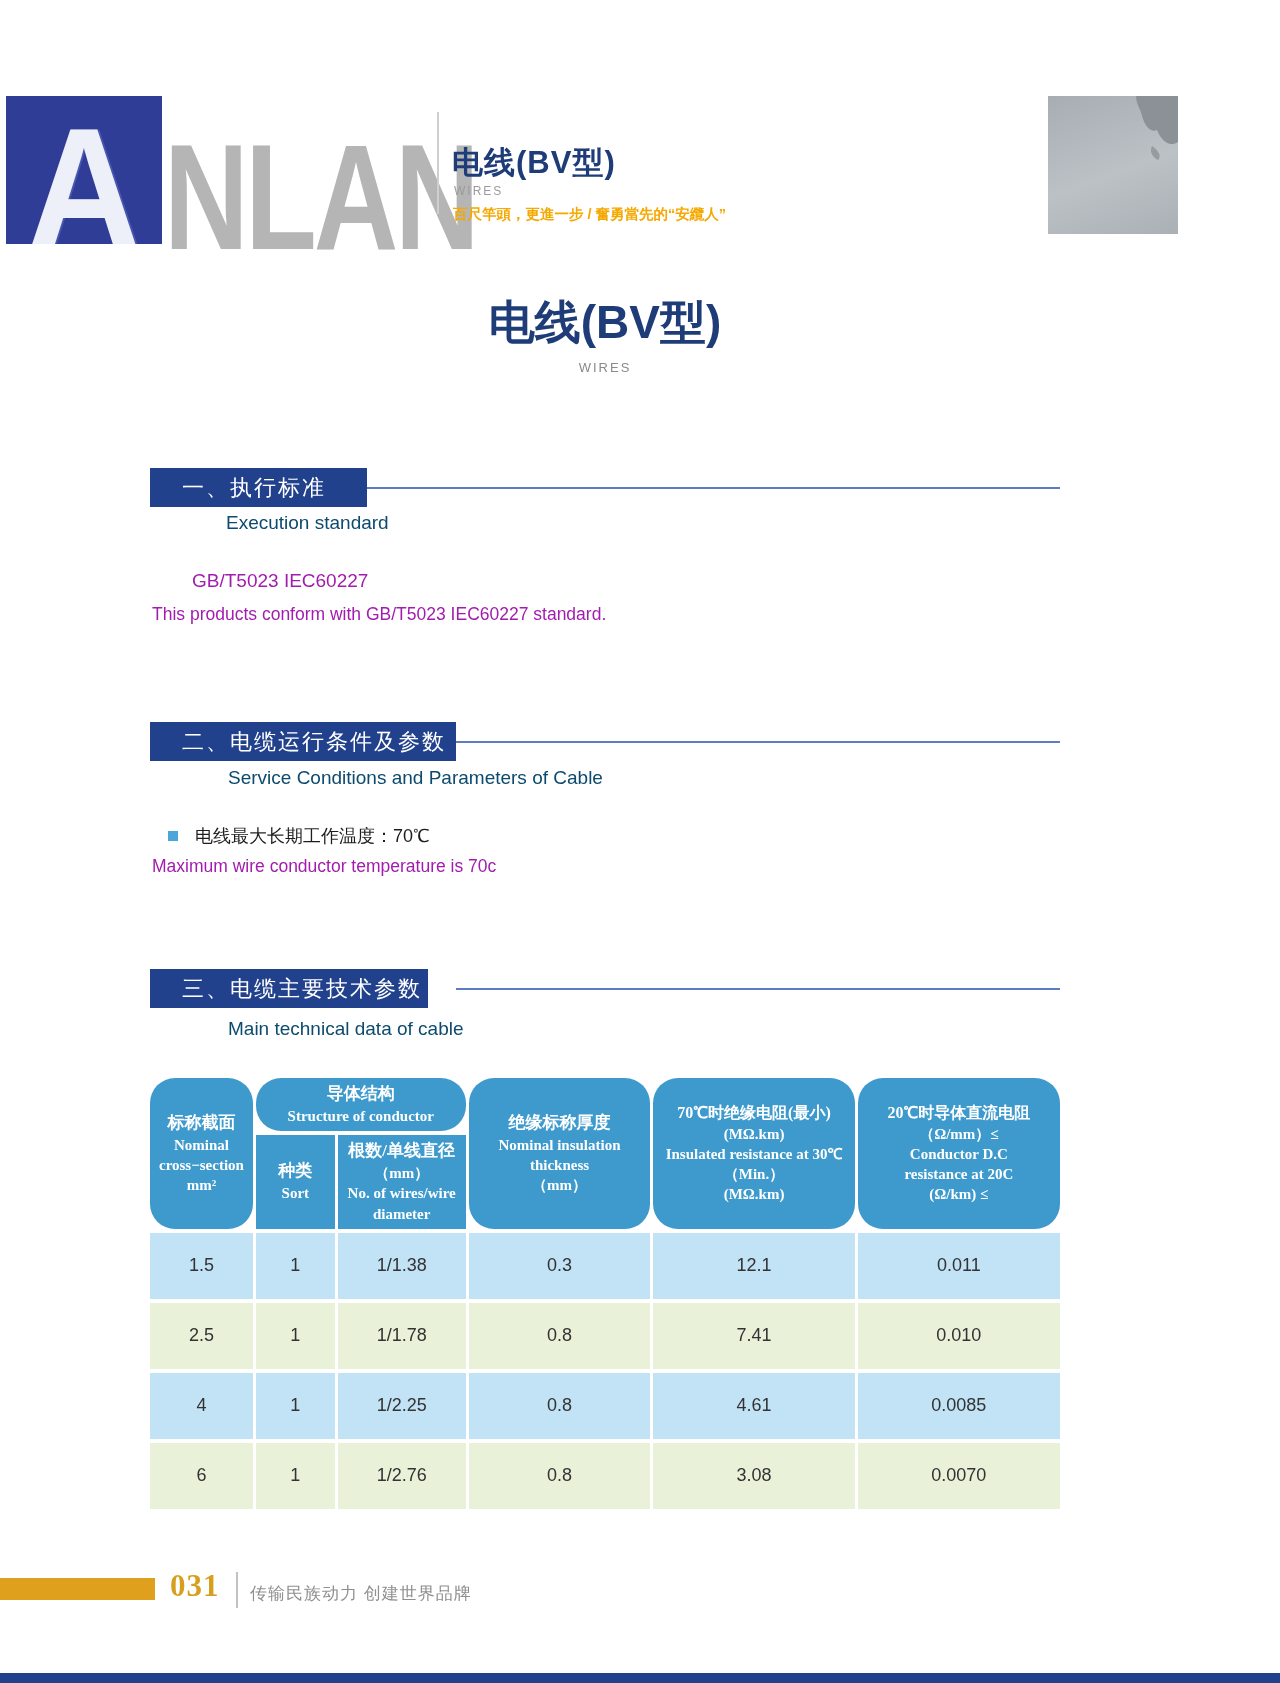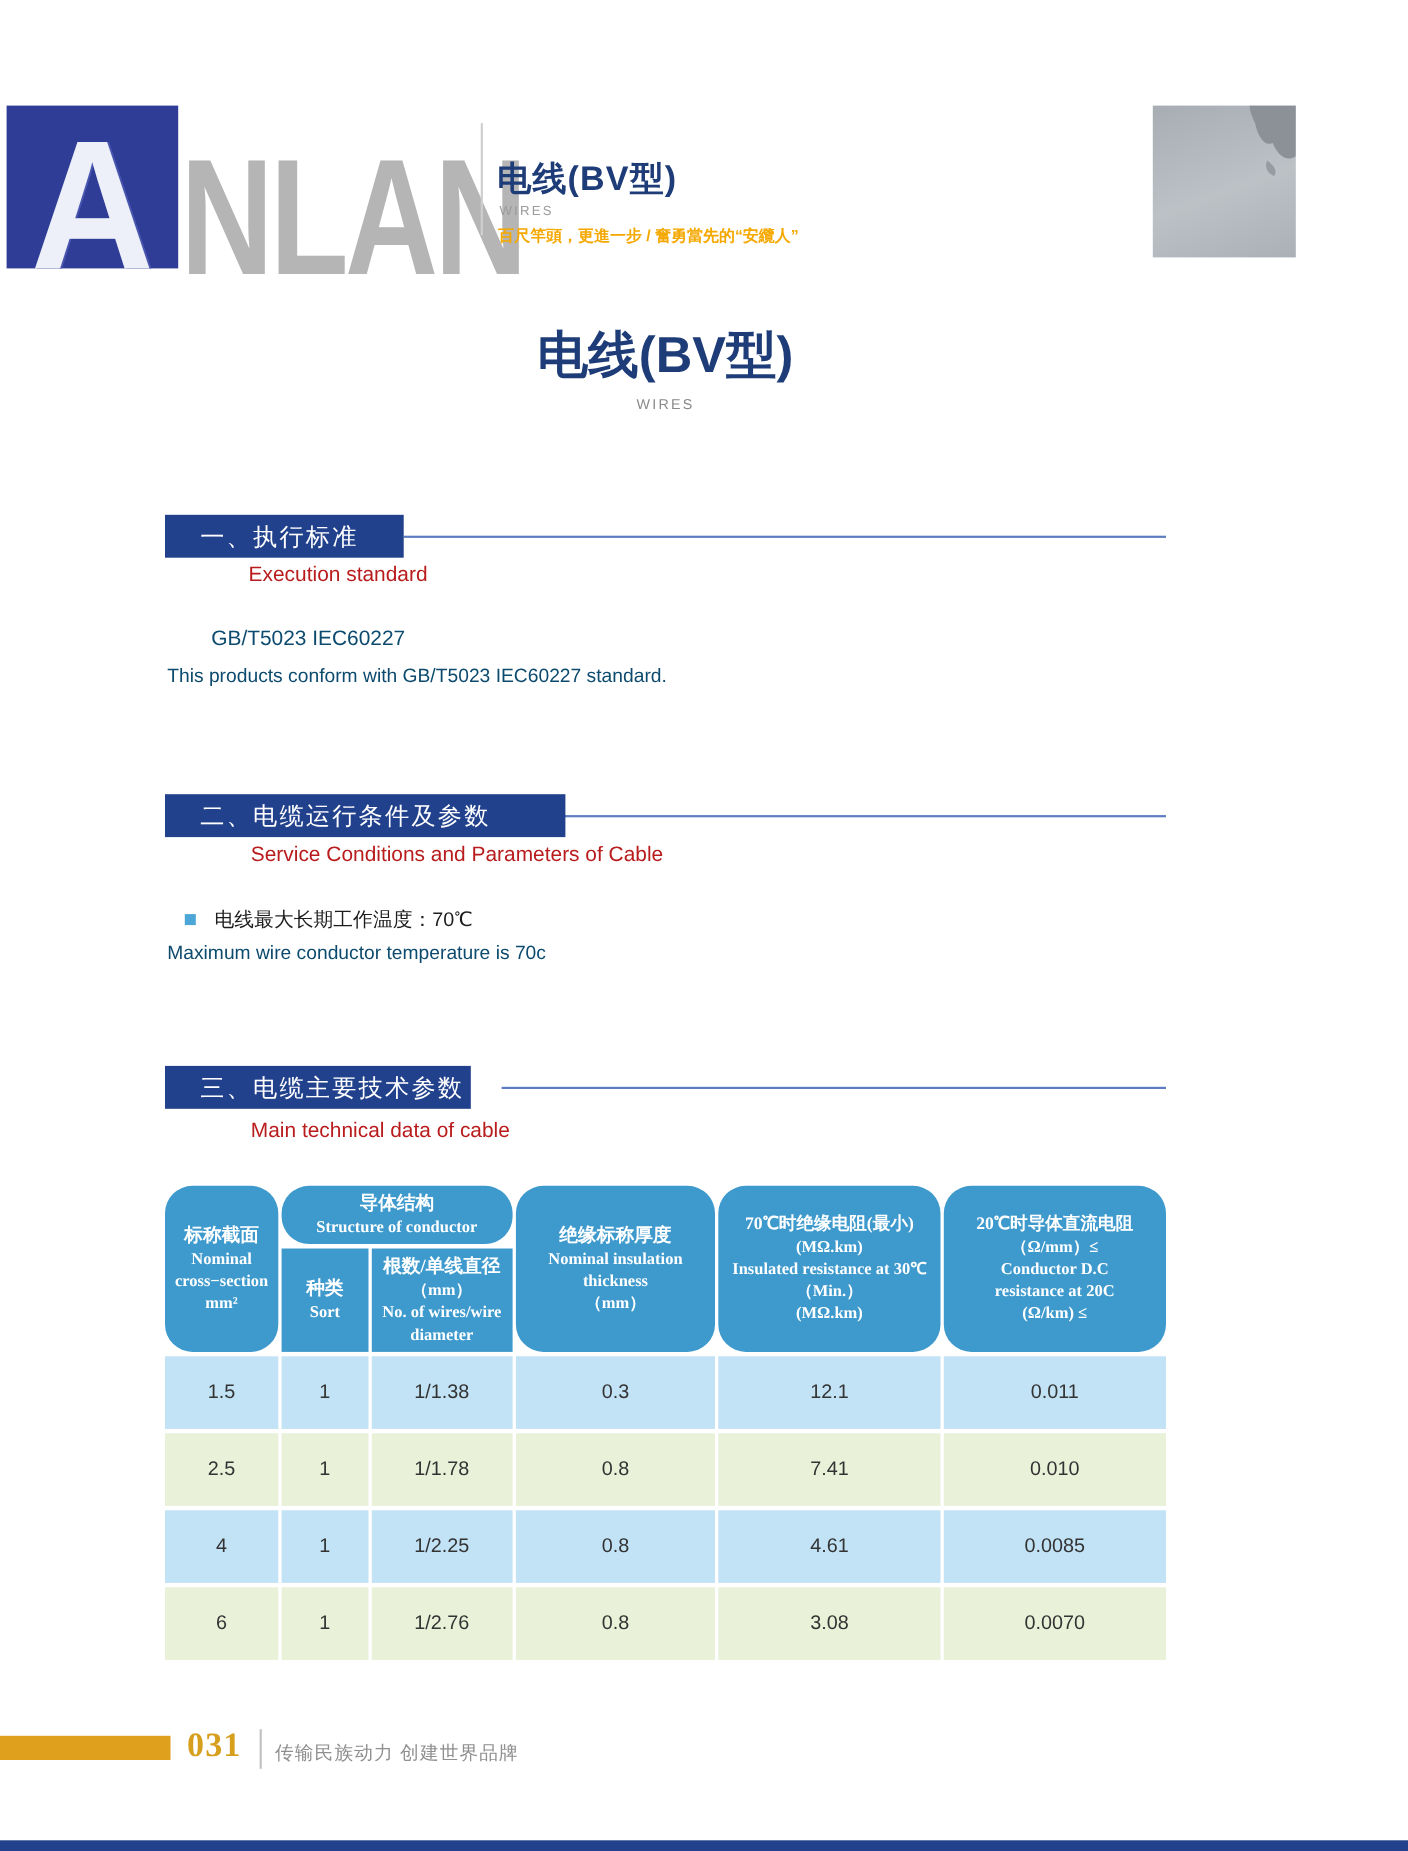--- a/index.html
+++ b/index.html
@@ -39,23 +39,23 @@
   .main-sub { left:150px; width:910px; top:360px; text-align:center;
     font-size:13px; color:#8a8a8a; letter-spacing:2px; }
 
   
   .sec-box {
     position:absolute; background:#21418C; color:#fff;
     display:flex; align-items:center; padding-left:32px;
     font-size:22px; letter-spacing:2px;
   }
   .sec-rule { position:absolute; height:2px; background:#5E7CC0; }
-  .sec-sub { position:absolute; font-size:19px; color:#b91c1c; }
-
-  .body-text { position:absolute; font-size:17.5px; color:#0c4a6e; }
+  .sec-sub { position:absolute; font-size:19px; color:#0c4a6e; }
+
+  .body-text { position:absolute; font-size:17.5px; color:#a21caf; }
   .codes { left:192px; top:570px; font-size:19px; }
   .desc  { left:152px; top:604px; }
   .bullet-sq { left:168px; top:831px; width:10px; height:10px; background:#4DA6D8; }
   .bullet-cn { left:195px; top:824px; font-size:18px; color:#1d1d1d; }
   .bullet-en { left:152px; top:856px; }
 
   
   .spec-table {
     position:absolute; left:147px; top:1074px; width:916px;
     border-collapse:separate; border-spacing:3px 4px; table-layout:fixed;
@@ -112,21 +112,21 @@
 
 <div class="sec-rule" style="left:367px; top:487px; width:693px;"></div>
 <div class="sec-box" style="left:150px; top:468px; width:217px; height:39px;">
   <span>一、执行标准</span>
 </div>
 <div class="sec-sub" style="left:226px; top:512px;">Execution standard</div>
 <div class="body-text codes">GB/T5023  IEC60227</div>
 <div class="body-text desc">This products conform with GB/T5023  IEC60227 standard.</div>
 
 <div class="sec-rule" style="left:456px; top:741px; width:604px;"></div>
-<div class="sec-box" style="left:150px; top:722px; width:364px; height:39px;">
+<div class="sec-box" style="left:150px; top:722px; width:306px; height:39px;">
   <span>二、电缆运行条件及参数</span>
 </div>
 <div class="sec-sub" style="left:228px; top:767px;">Service Conditions and Parameters of Cable</div>
 <div class="abs bullet-sq"></div>
 <div class="abs bullet-cn">电线最大长期工作温度：70℃</div>
 <div class="body-text bullet-en">Maximum wire conductor temperature is 70c</div>
 
 <div class="sec-rule" style="left:456px; top:988px; width:604px;"></div>
 <div class="sec-box" style="left:150px; top:969px; width:278px; height:39px;">
   <span>三、电缆主要技术参数</span>

